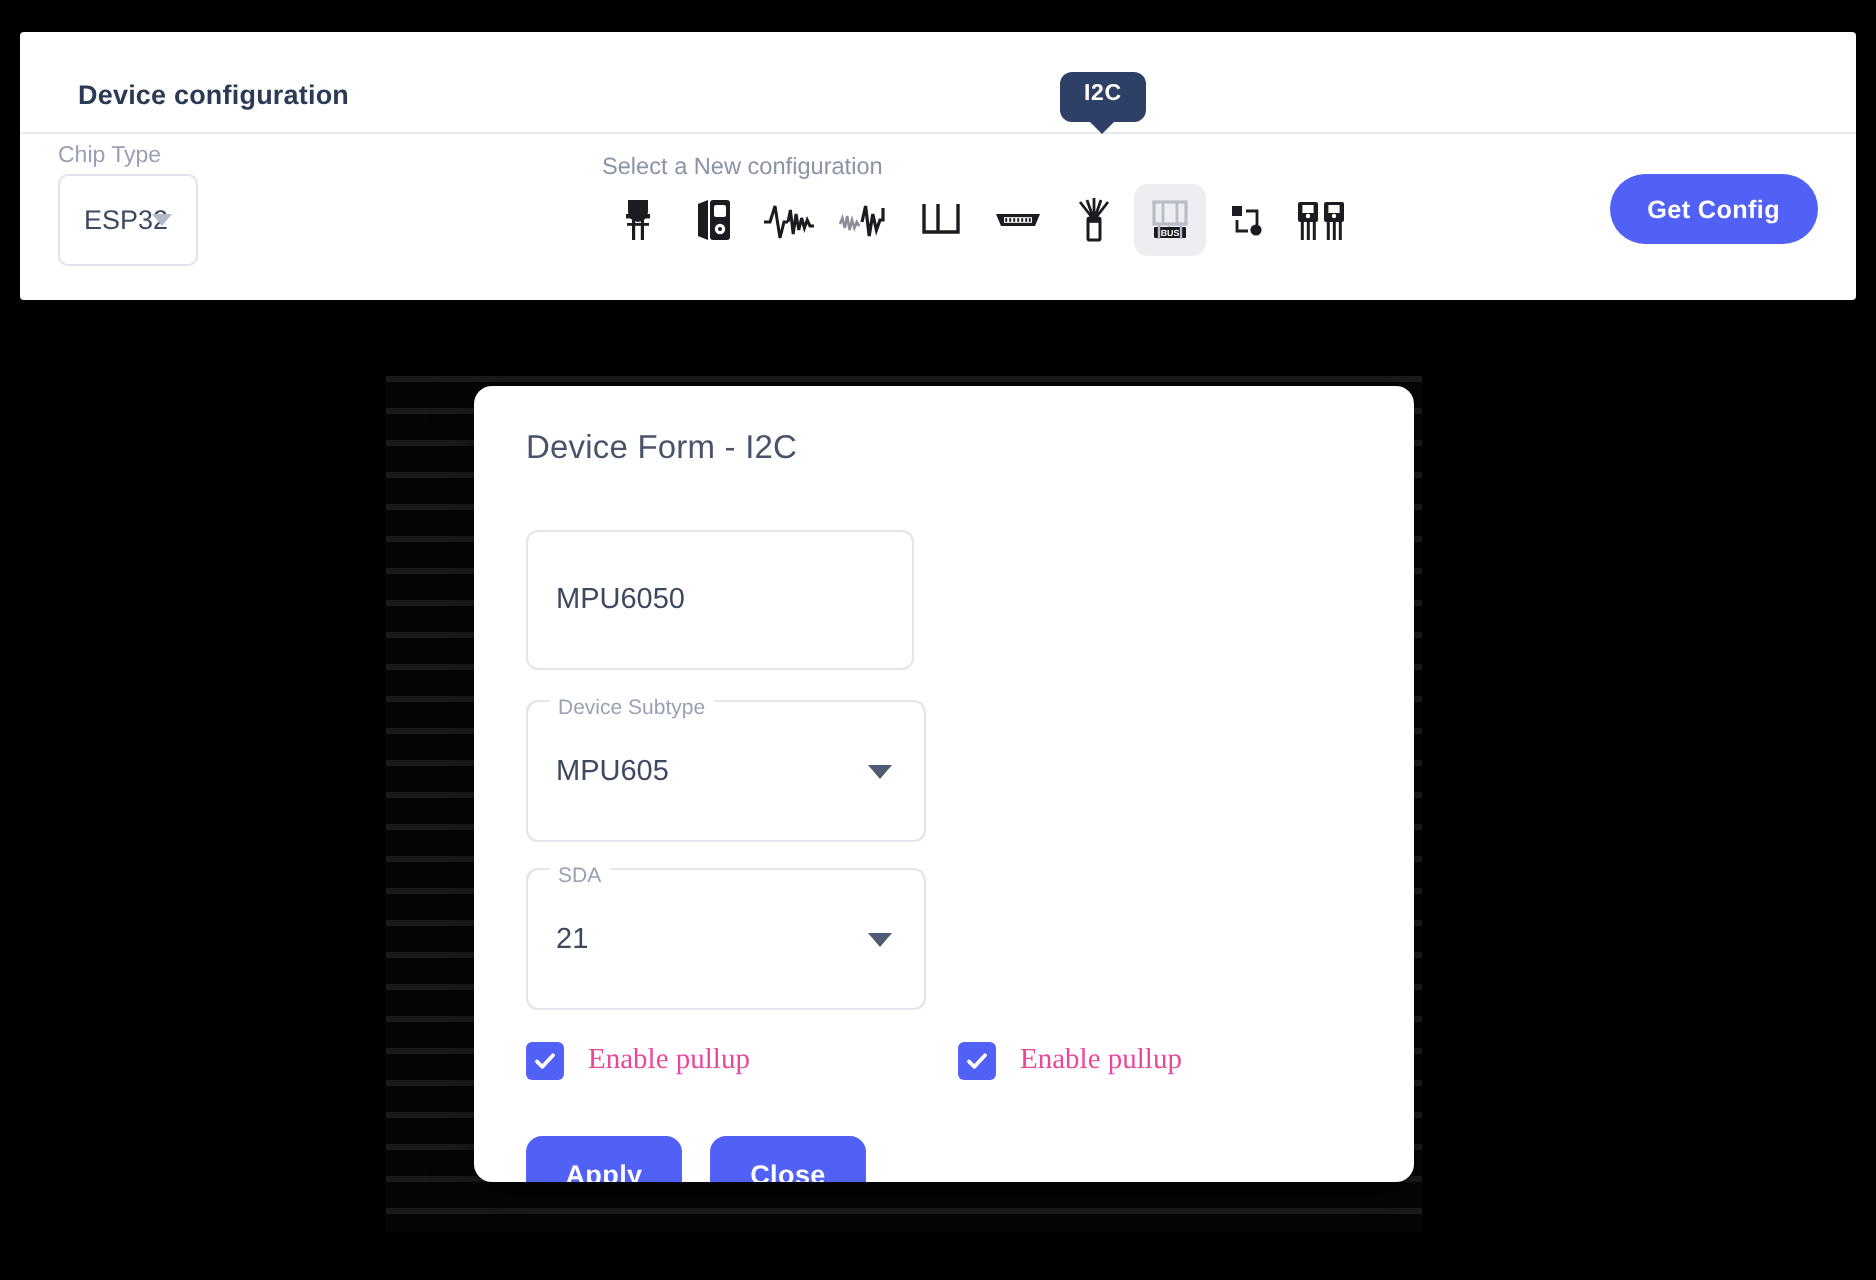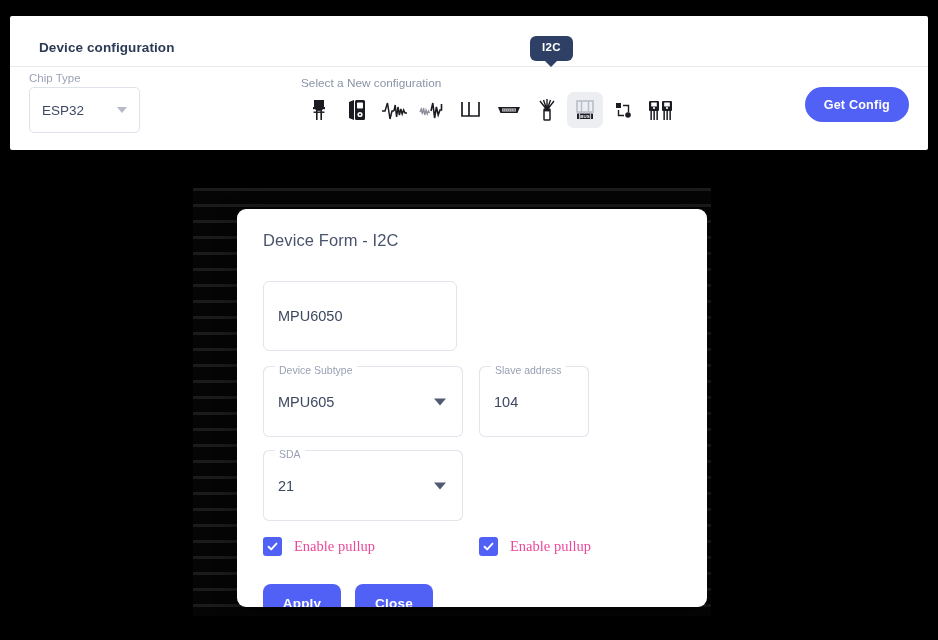--- a/index.html
+++ b/index.html
@@ -58,21 +58,21 @@
     top: 56px;
   }
   .chip-type-label {
     font-size: 11.5px;
     color: #9aa1b4;
     margin-bottom: 3px;
     display: block;
   }
   .outlined-select {
     position: relative;
-    width: 111px;
+    width: 70px;
     height: 46px;
     border: 1px solid #dfe2ea;
     border-radius: 5px;
     background: #fff;
     box-sizing: border-box;
   }
   .outlined-select .val {
     position: absolute;
     left: 12px;
     top: 50%;
@@ -189,21 +189,20 @@
   .dialog {
     position: absolute;
     left: 237px;
     top: 193px;
     width: 470px;
     height: 398px;
     background: #ffffff;
     border-radius: 9px;
     box-shadow: 0 6px 22px rgba(0,0,0,0.45);
     overflow: hidden;
-    margin-top: 16px;
   }
 
   .dialog-title {
     position: absolute;
     left: 26px;
     top: 22px;
     font-size: 16.5px;
     color: #49536b;
     letter-spacing: 0.1px;
   }
@@ -524,30 +523,20 @@
             <div class="notch-left"></div>
             <div class="notch-gap">
                 <span>Device Subtype</span>
               </div>
             <div class="notch-right"></div>
           </div>
           <span class="value">MPU605</span>
           <span class="caret2"></span>
         </div>
 
-        <div class="field notched col-b">
-          <div class="notch-top">
-            <div class="notch-left"></div>
-            <div class="notch-gap">
-                <span>Slave address</span>
-              </div>
-            <div class="notch-right"></div>
-          </div>
-          <span class="value">104</span>
-        </div>
       </div>
 
       <div class="row mt2">
 
         <div class="field notched col-a">
           <div class="notch-top">
             <div class="notch-left"></div>
             <div class="notch-gap">
                 <span>SDA</span>
               </div>

